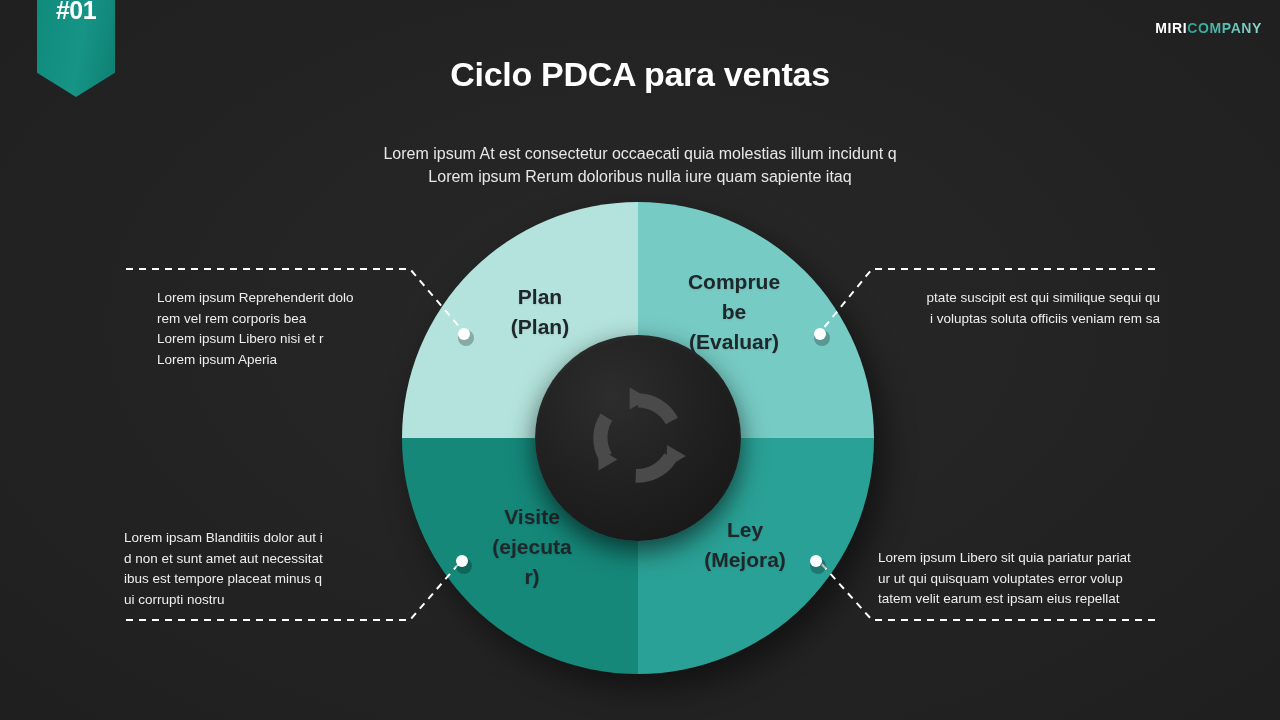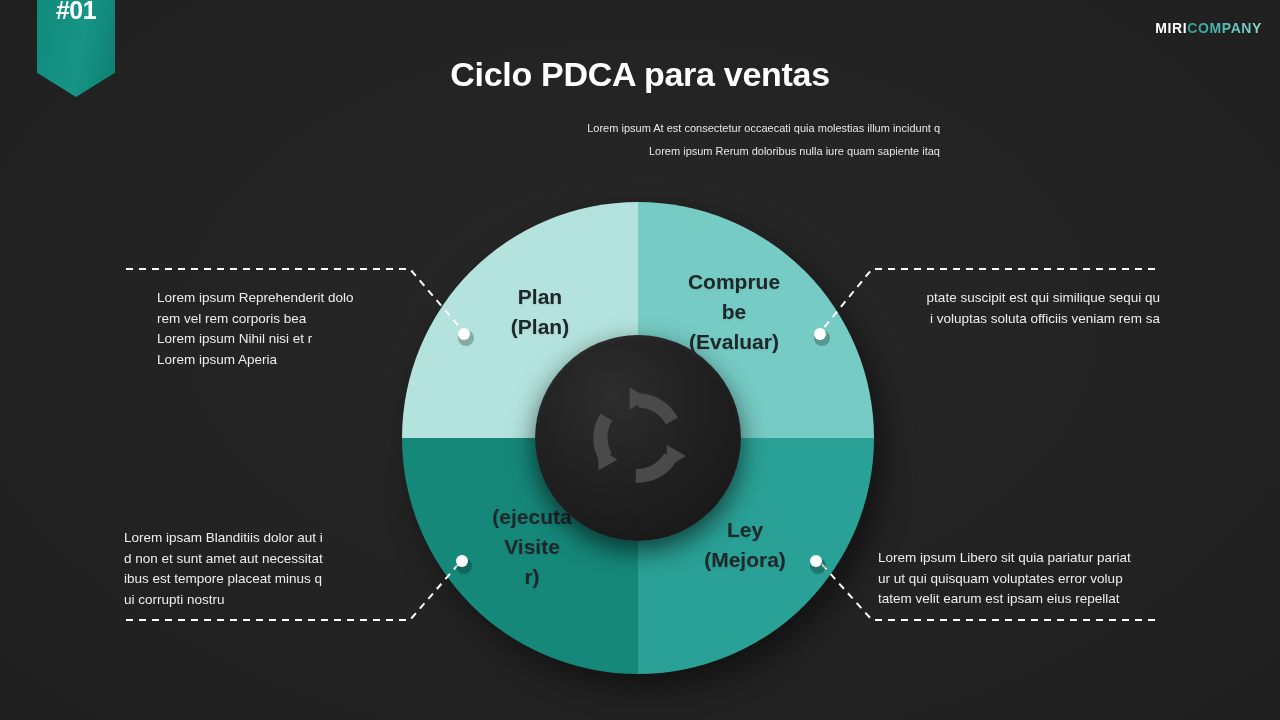--- a/index.html
+++ b/index.html
@@ -45,23 +45,23 @@
     -webkit-text-fill-color: transparent; color: #59c3b8;
   }
 
   
   #title {
     position: absolute; left: 0; top: 55px; width: 1280px;
     text-align: center; color: #ffffff;
     font-size: 34px; font-weight: bold; letter-spacing: -.3px;
   }
   #subtitle {
-    position: absolute; left: 340px; top: 117px; width: 600px;
-    text-align: right; color: #e7e7e7;
-    font-size: 11px; line-height: 23px; font-weight: 400;
+    position: absolute; left: 340px; top: 142px; width: 600px;
+    text-align: center; color: #e7e7e7;
+    font-size: 16px; line-height: 23px; font-weight: 400;
   }
 
   
   #wheel-wrap {
     position: absolute; left: 402px; top: 202px;
     width: 472px; height: 472px;
   }
   #wheel-shadow {
     position: absolute; left: 10px; top: 14px;
     width: 472px; height: 472px; border-radius: 50%;
@@ -145,22 +145,22 @@
     <div class="qlabel" id="label-plan">
       <div>Plan</div>
       <div>(Plan)</div>
     </div>
     <div class="qlabel" id="label-check">
       <div>Comprue</div>
       <div>be</div>
       <div>(Evaluar)</div>
     </div>
     <div class="qlabel" id="label-do">
+      <div>Visite</div>
       <div>(ejecuta</div>
-      <div>Visite</div>
       <div>r)</div>
     </div>
     <div class="qlabel" id="label-act">
       <div>Ley</div>
       <div>(Mejora)</div>
     </div>
 
     <div id="hub">
       <svg viewBox="0 0 100 100">
         <g fill="#4a4a4a">
@@ -201,21 +201,21 @@
     </g>
     <g class="dot-g">
       <circle class="halo" cx="818" cy="566" r="8"></circle>
         <circle class="core" cx="816" cy="561" r="6"></circle>
     </g>
   </svg>
 
   <div class="callout" id="callout-tl">
     <div>Lorem ipsum Reprehenderit dolo</div>
     <div>rem vel rem corporis bea</div>
-    <div>Lorem ipsum Nihil nisi et r</div>
+    <div>Lorem ipsum Libero nisi et r</div>
     <div>Lorem ipsum Aperia</div>
   </div>
   <div class="callout" id="callout-tr">
     <div>ptate suscipit est qui similique sequi qu</div>
     <div>i voluptas soluta officiis veniam rem sa</div>
   </div>
   <div class="callout" id="callout-bl">
     <div>Lorem ipsam Blanditiis dolor aut i</div>
     <div>d non et sunt amet aut necessitat</div>
     <div>ibus est tempore placeat minus q</div>

